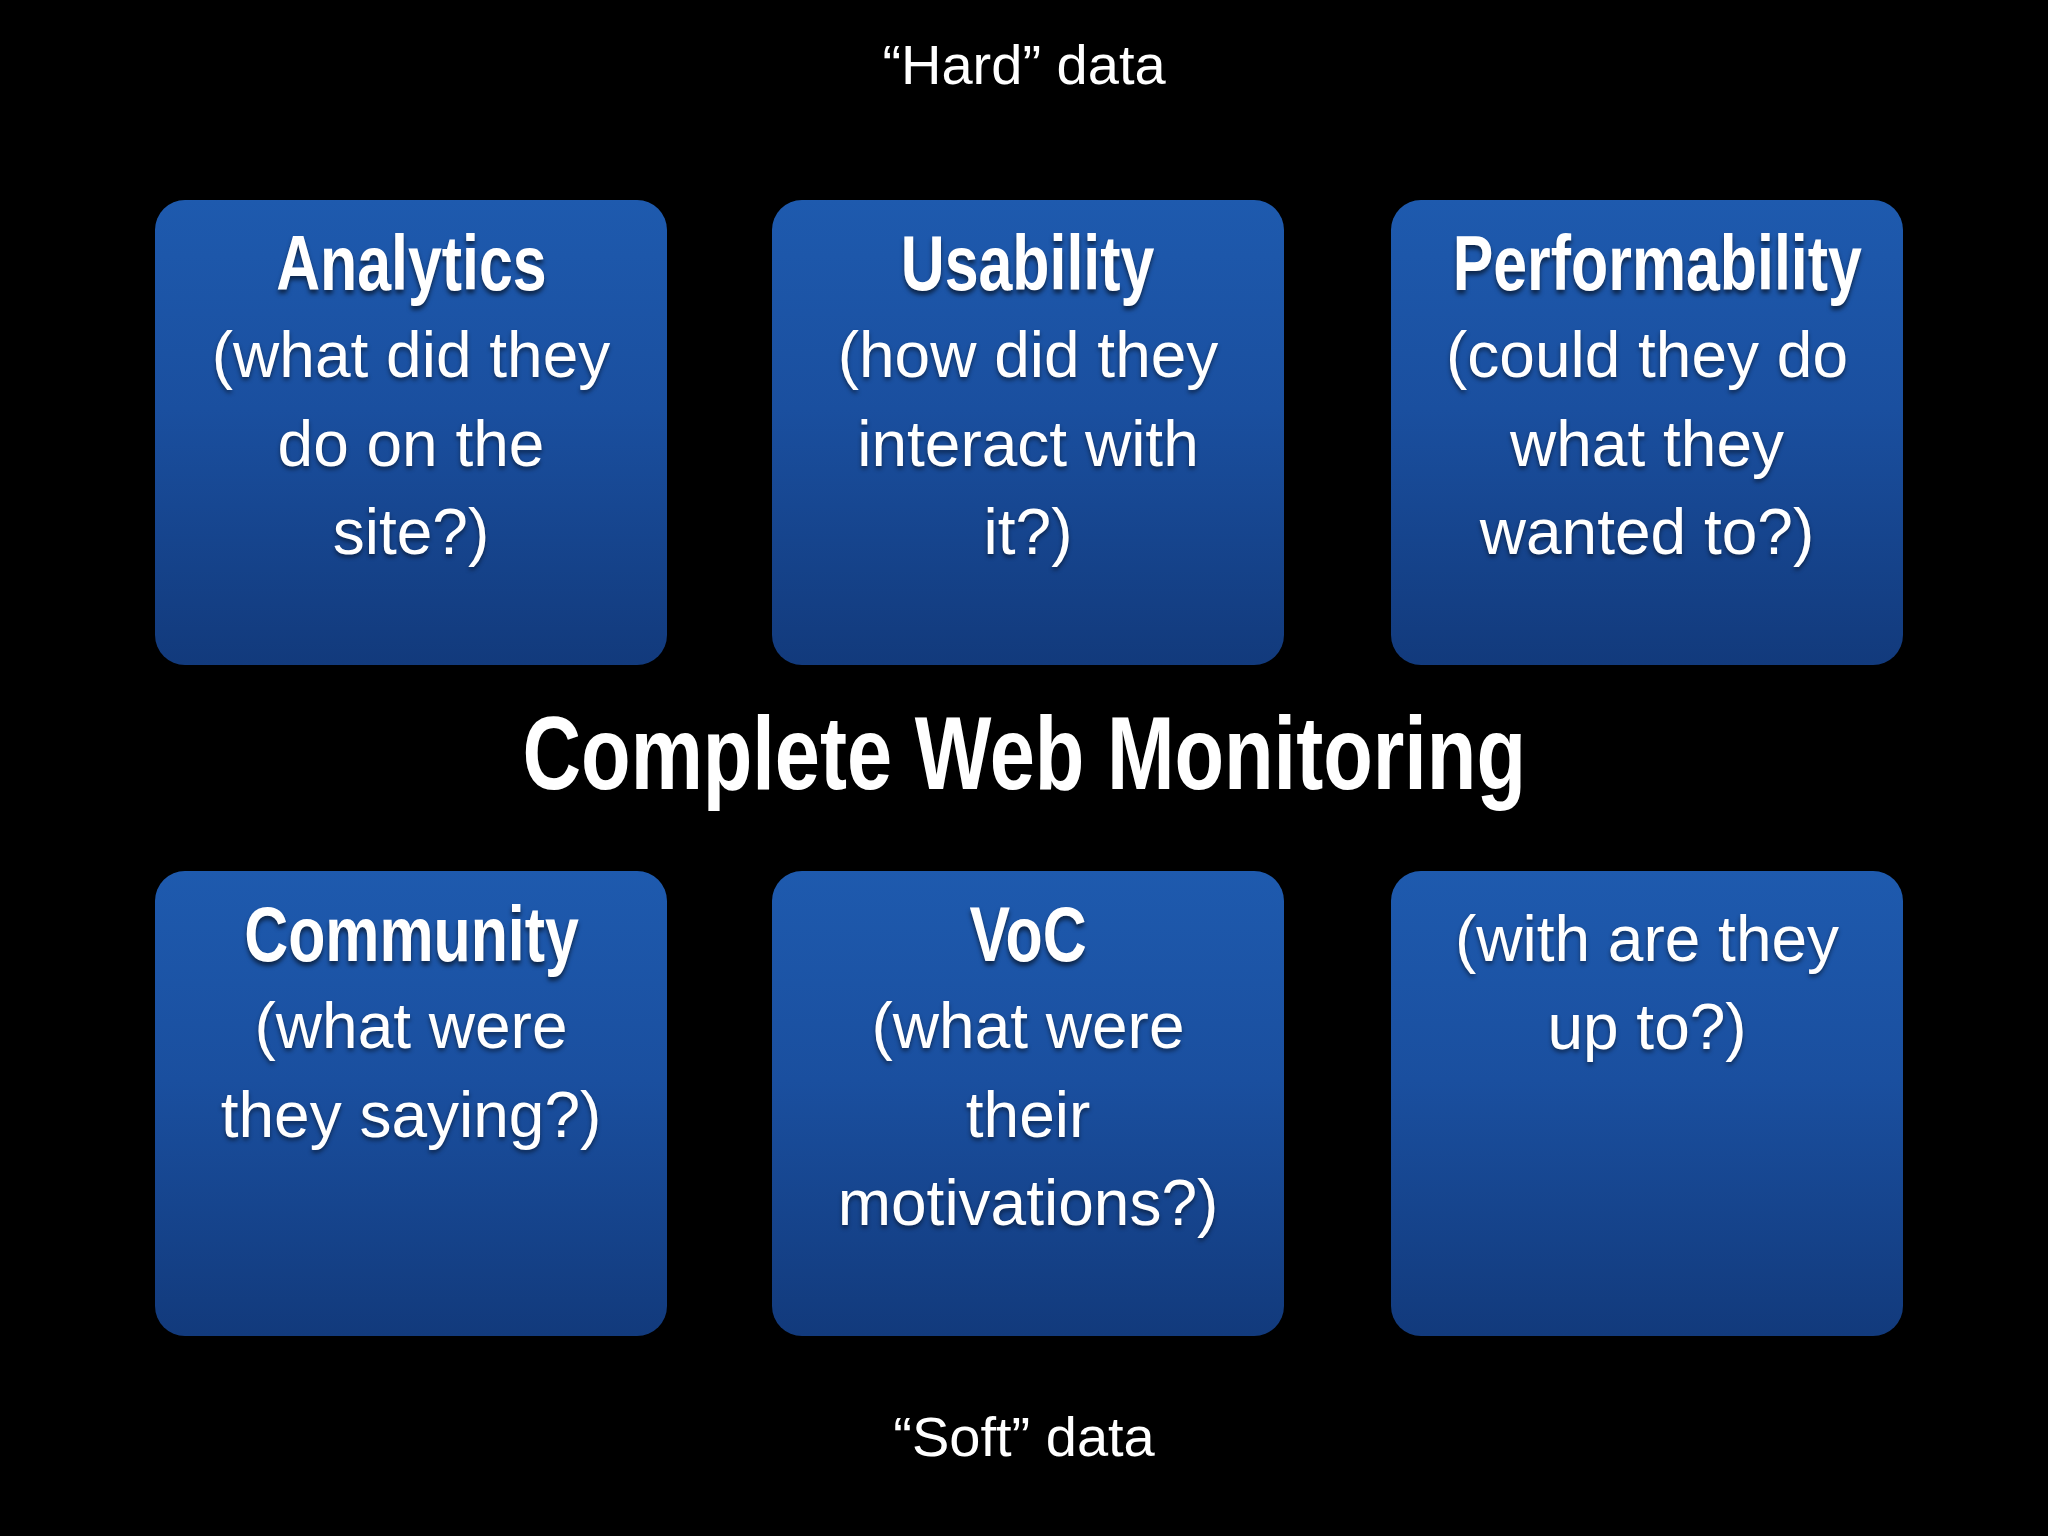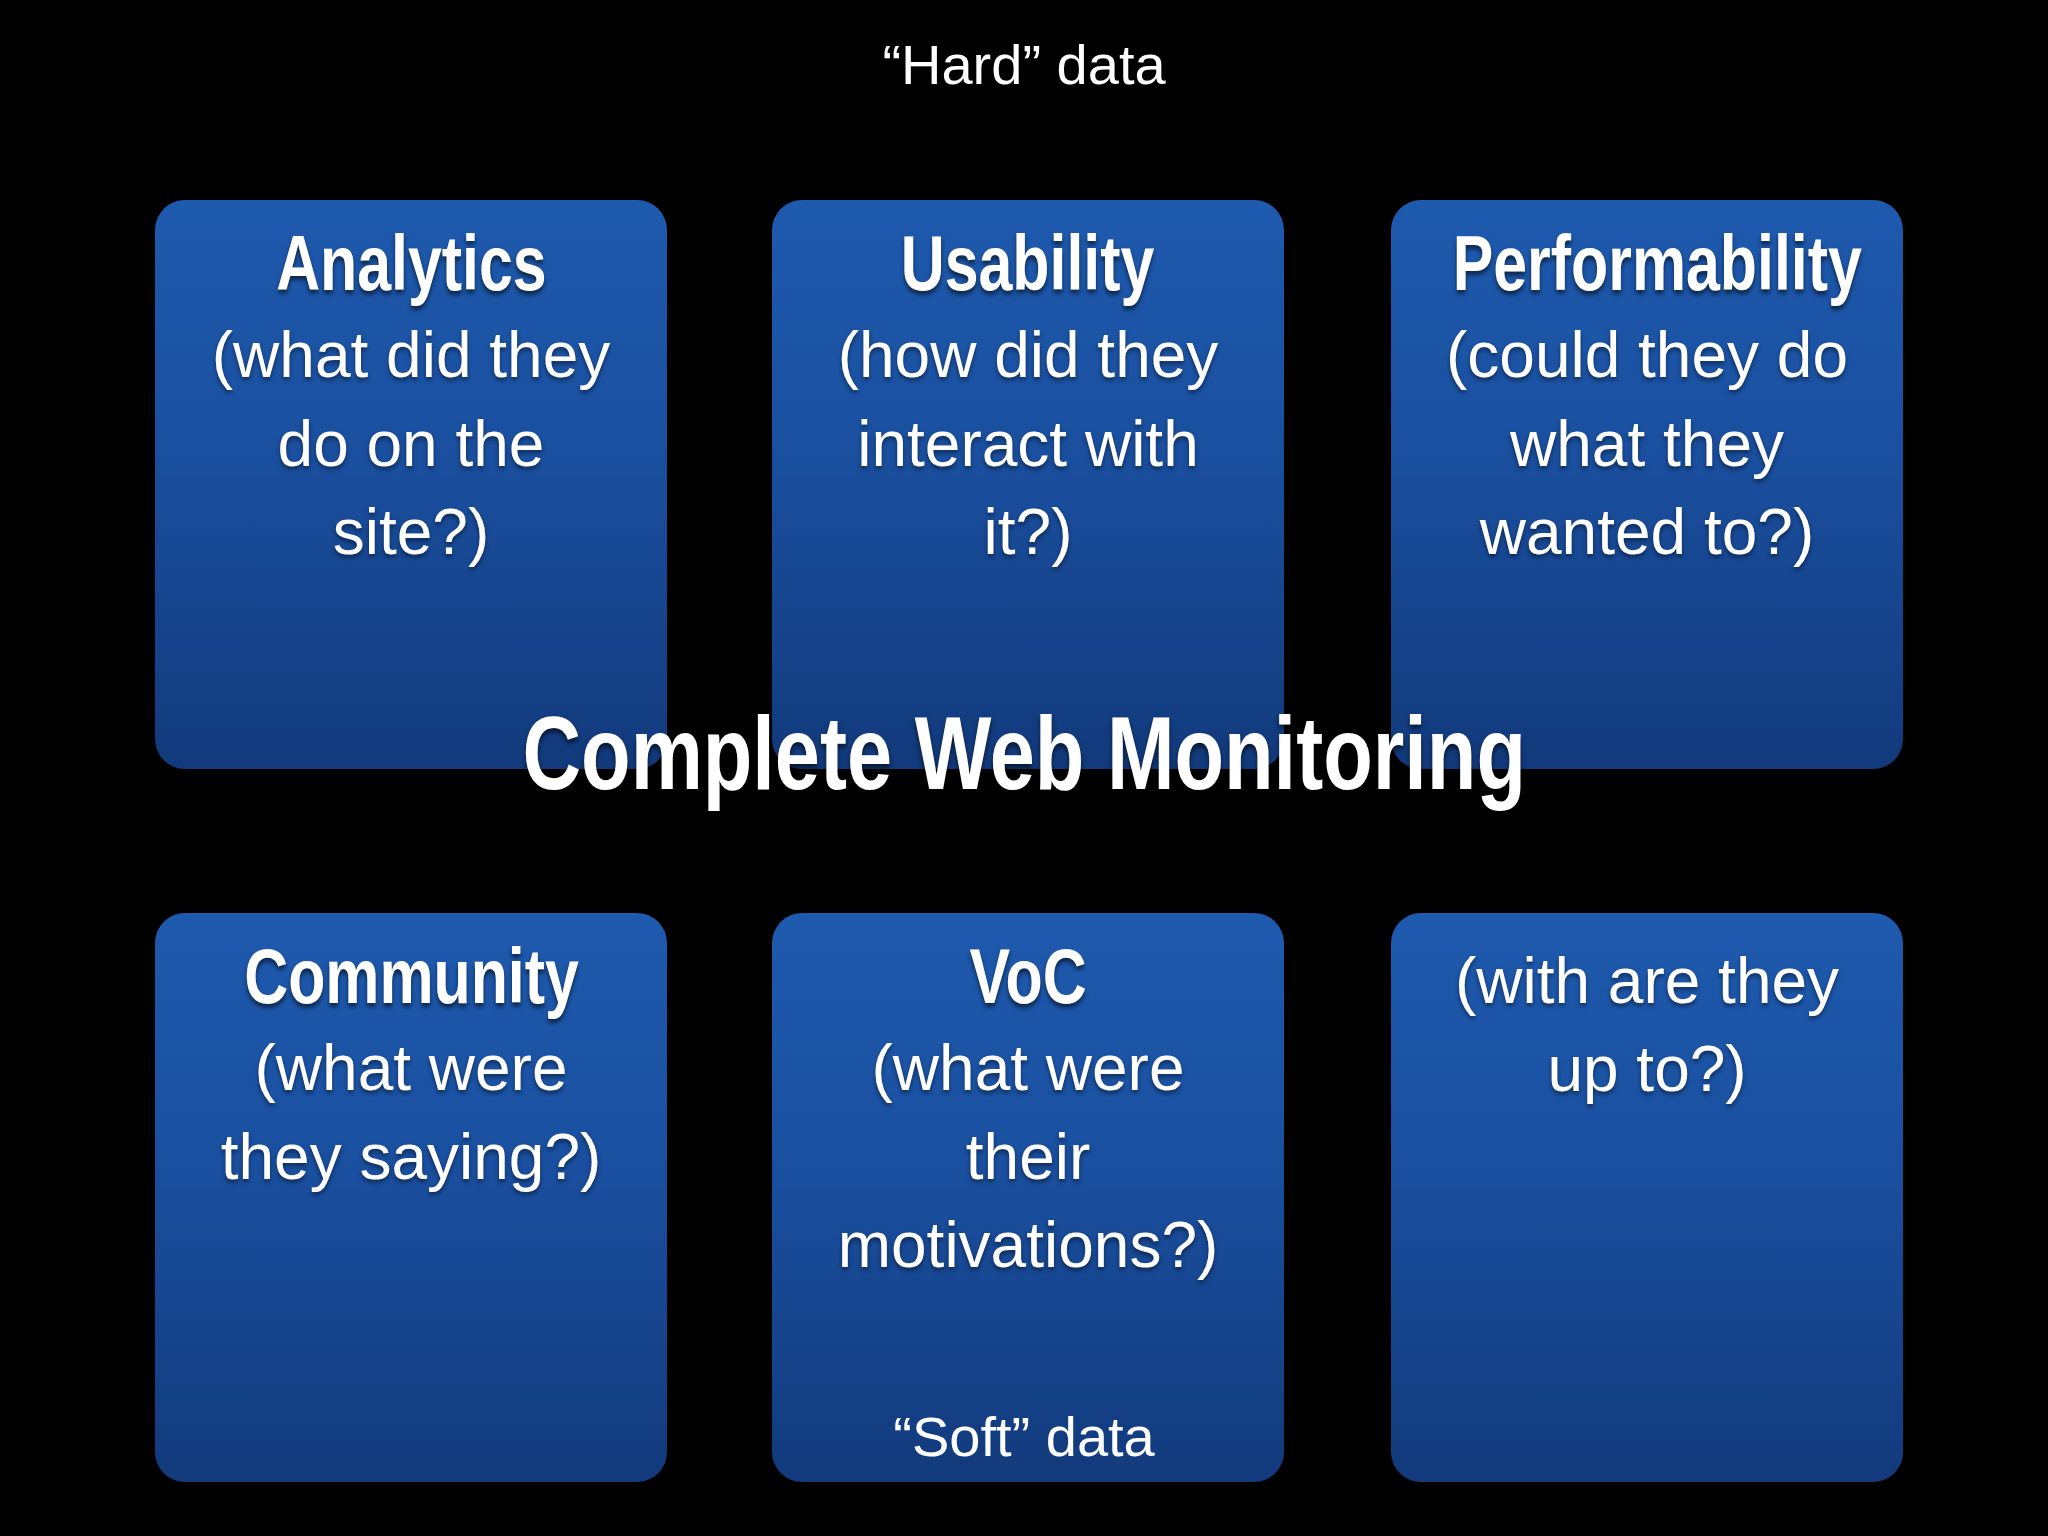--- a/index.html
+++ b/index.html
@@ -32,30 +32,30 @@
   .cond {
     display: inline-block;
     transform: scaleX(0.78);
     transform-origin: 50% 50%;
     white-space: nowrap;
   }
 
   .box {
     position: absolute;
     width: 512px;
-    height: 569px;
+    height: 465px;
     box-sizing: border-box;
     padding: 20px 4px 0 4px;
     border-radius: 30px;
     text-align: center;
     background: linear-gradient(180deg, #1e5aae 0%, #1a4f9f 45%, #123a7c 100%);
     box-shadow: 0 14px 30px rgba(0,0,0,0.85);
   }
   .row-top    { top: 200px; }
-  .row-bottom { top: 913px; }
+  .row-bottom { top: 871px; }
   .col-0 { left: 155px; }
   .col-1 { left: 772px; }
   .col-2 { left: 1391px; }
 
   .box-title {
     font-size: 78px;
     font-weight: 700;
     line-height: 1.12;
     text-shadow: 0 4px 5px rgba(0,0,0,0.55);
   }

